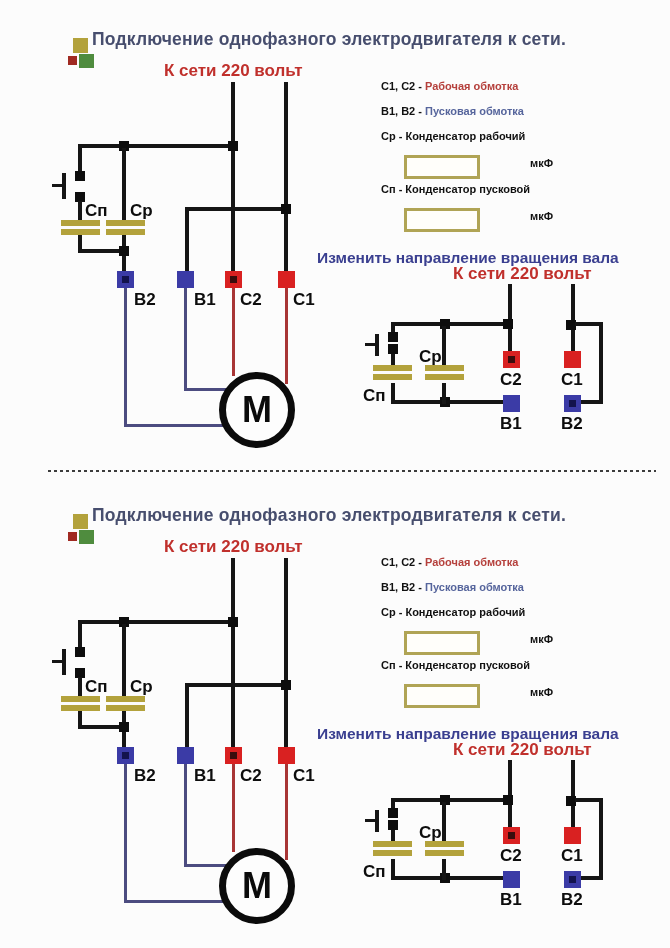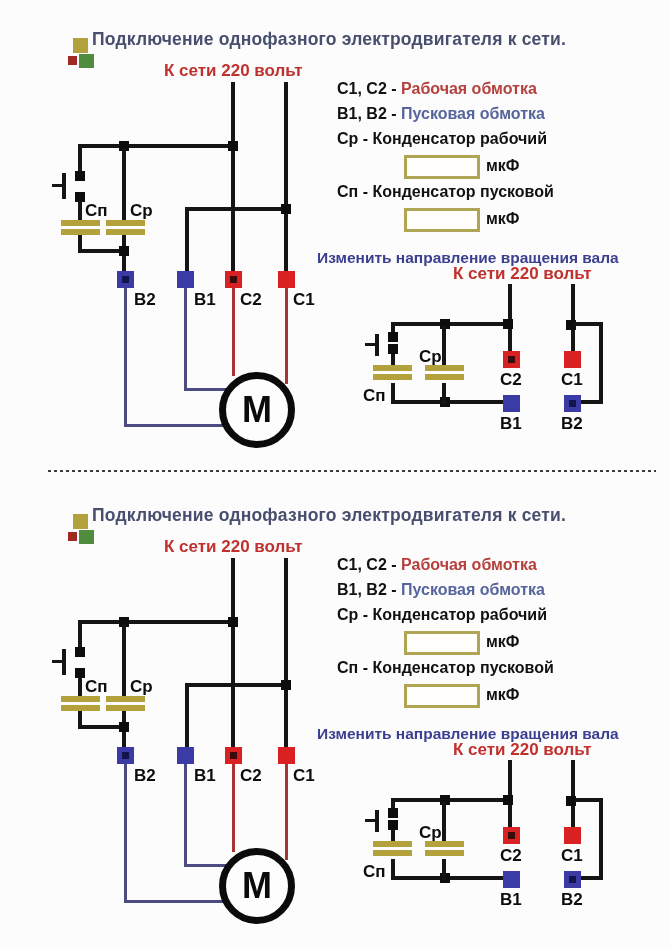--- a/index.html
+++ b/index.html
@@ -4,21 +4,21 @@
 <style>
   html,body{margin:0;padding:0;}
   body{background:#ffffff;font-family:"Liberation Sans", sans-serif;}
   .page{position:relative;width:670px;height:948px;background:#fcfcfc;overflow:hidden;}
   .half{position:absolute;left:0;top:0;width:670px;height:467px;}
   .half.bottom{top:476px;}
   .abs{position:absolute;}
   
   .t-title{font-size:17.5px;font-weight:bold;color:#474e6e;letter-spacing:0.2px;white-space:nowrap;}
   .t-mains{font-size:17px;font-weight:bold;color:#c0302c;white-space:nowrap;}
-  .t-legend{font-size:16px;font-weight:bold;color:#111111;white-space:nowrap;}
+  .t-legend{font-size:11px;font-weight:bold;color:#111111;white-space:nowrap;margin-left:44px;}
   .t-legend .red{color:#b5403c;}
   .t-legend .blue{color:#56659c;}
   .t-mini{font-size:15.5px;font-weight:bold;color:#3a3f90;white-space:nowrap;}
   .t-comp{font-size:17px;font-weight:bold;color:#0d0d0d;white-space:nowrap;}
   
   .wb{background:#151515;}
   .wred{background:#a83535;}
   .wblue{background:#4c4c80;}
   .dot{width:10px;height:10px;background:#0d0d0d;}
   

